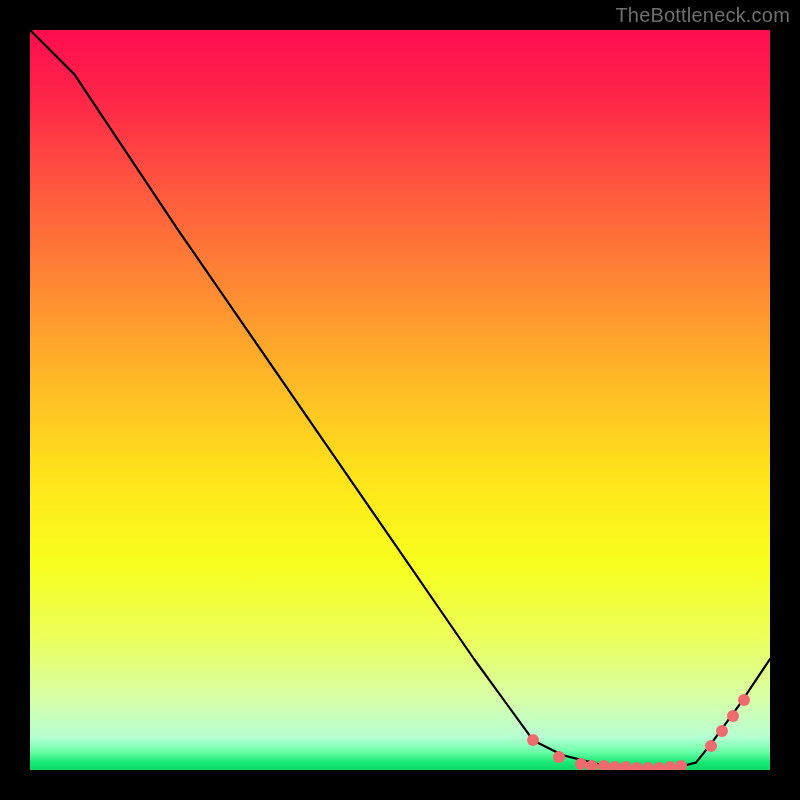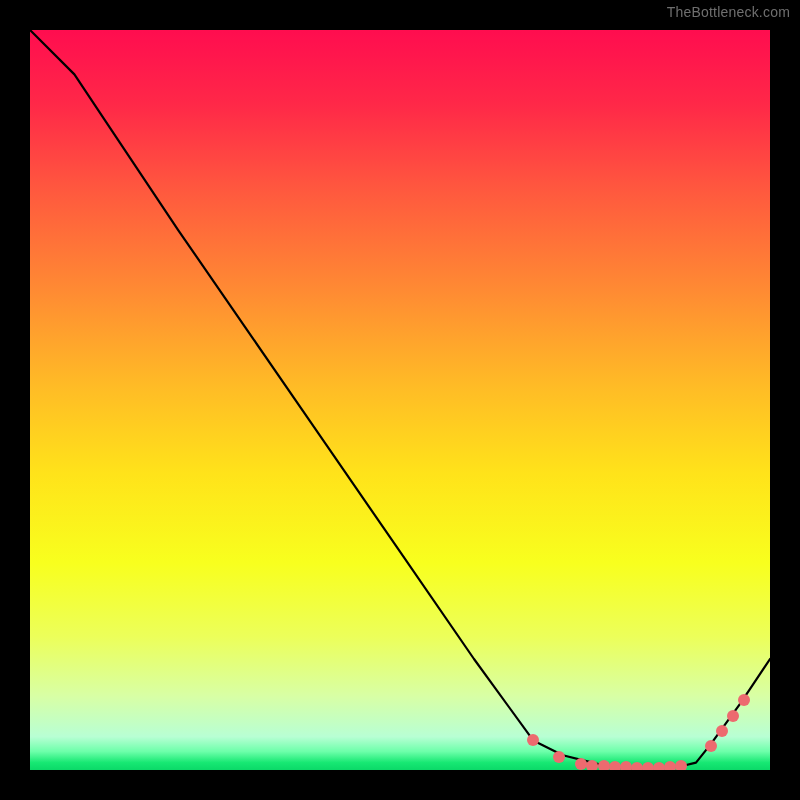--- a/index.html
+++ b/index.html
@@ -8,21 +8,21 @@
     position: relative;
     width: 800px;
     height: 800px;
     background: #000;
   }
   .watermark {
     position: absolute;
     top: 4px;
     right: 10px;
     font-family: Arial, Helvetica, sans-serif;
-    font-size: 14px;
+    font-size: 20px;
     color: #6f6f6f;
     letter-spacing: 0.2px;
     z-index: 30;
   }
   .plot {
     position: absolute;
     left: 30px;
     top: 30px;
     width: 740px;
     height: 740px;

